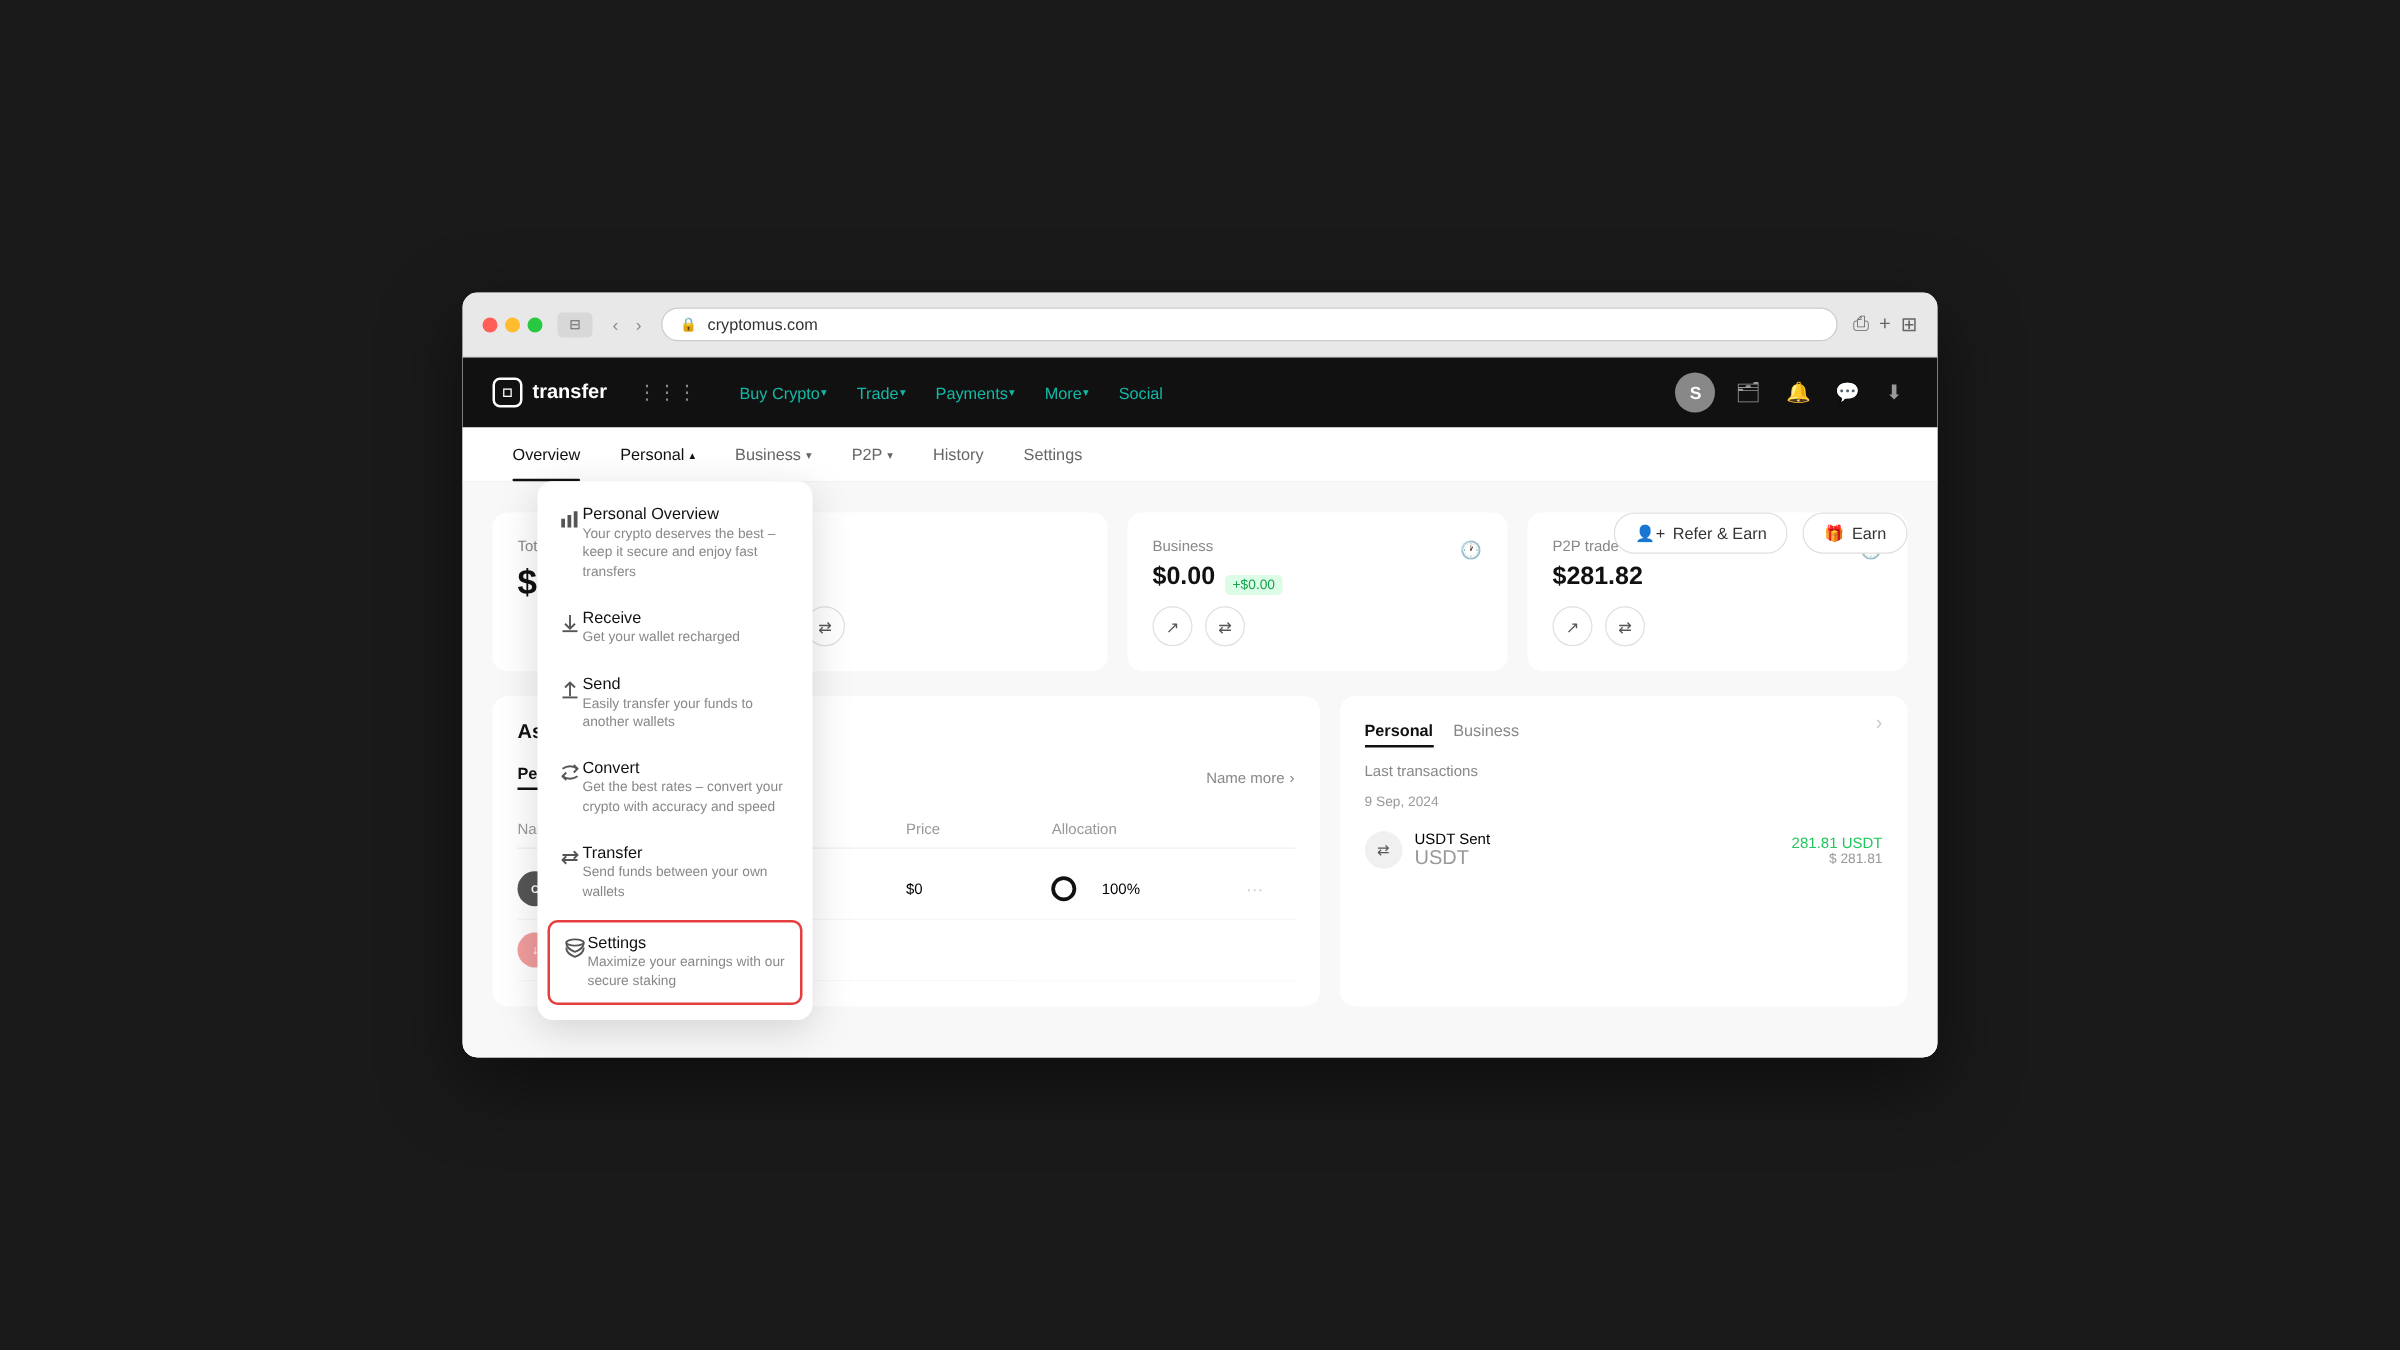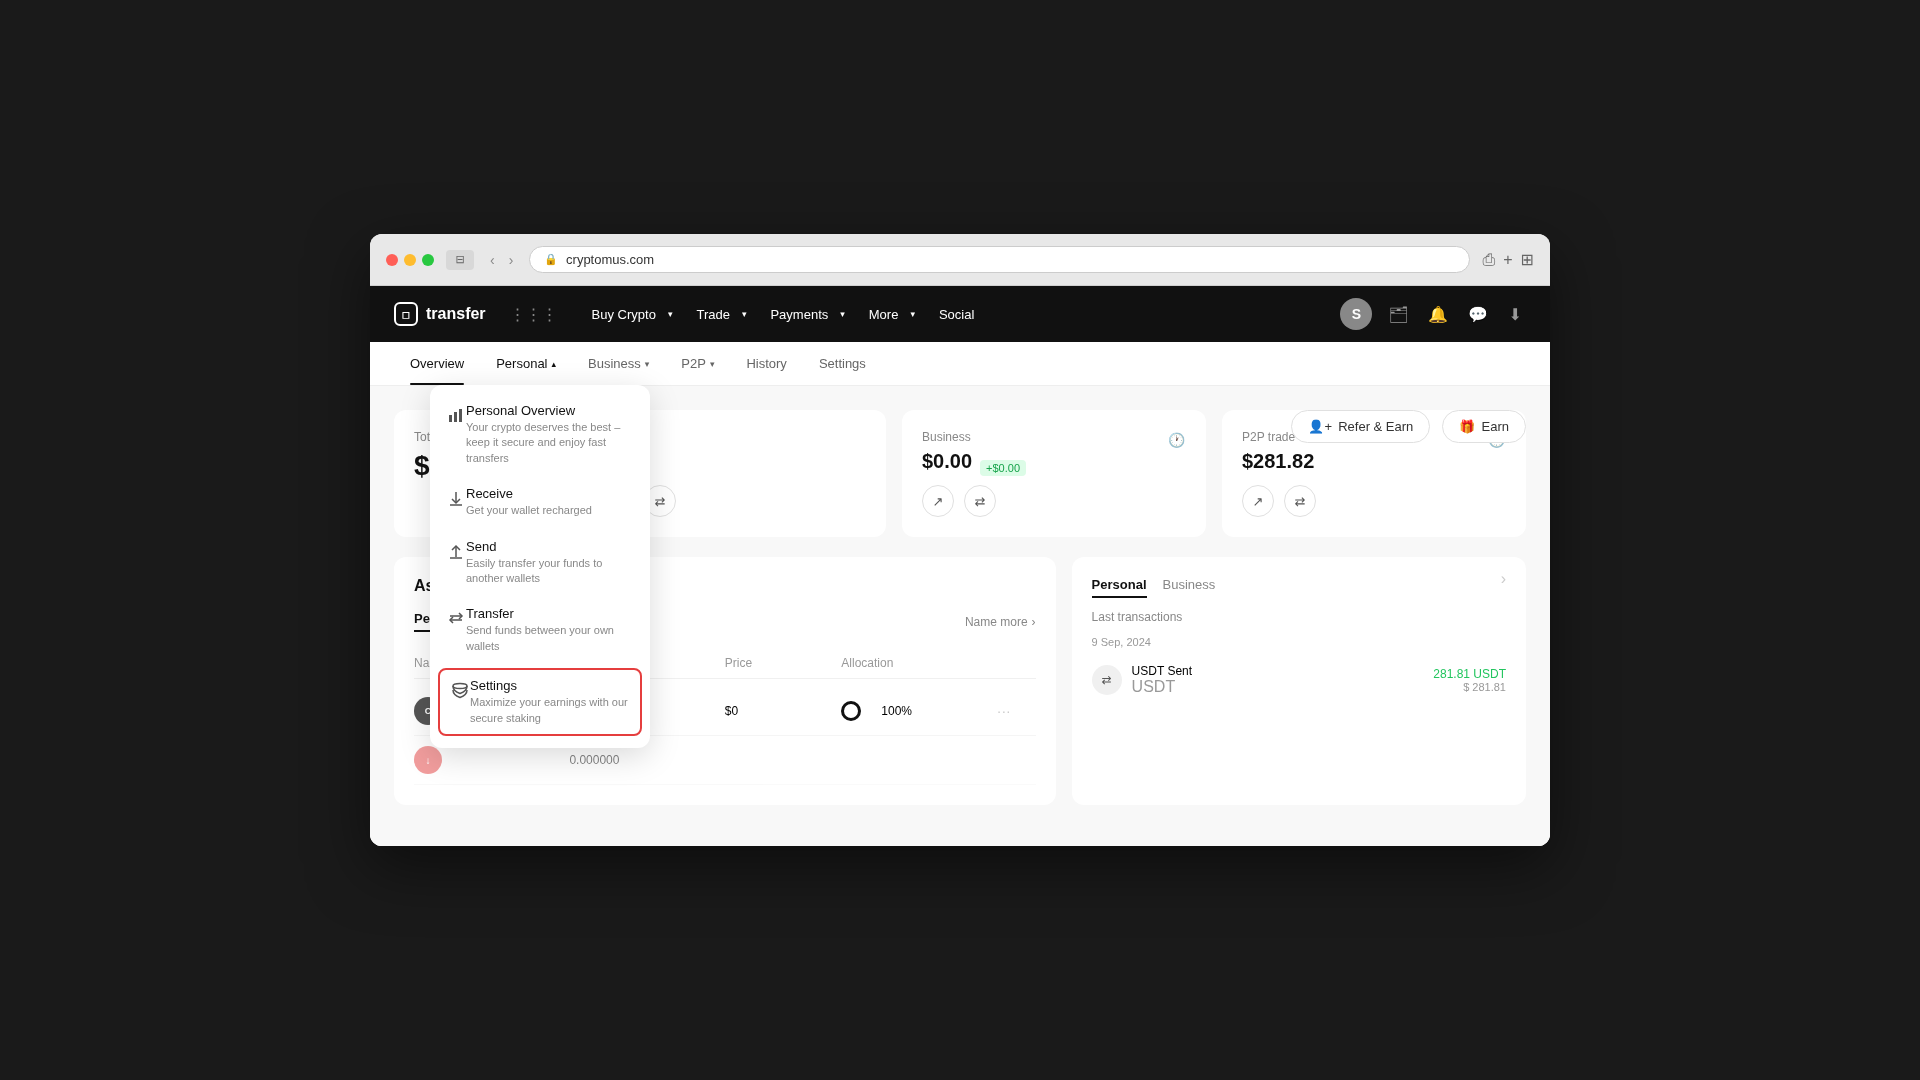--- a/index.html
+++ b/index.html
@@ -97,28 +97,28 @@
 
     .grid-icon { color: #888; font-size: 16px; cursor: pointer; }
 
     .nav-links {
       display: flex;
       align-items: center;
       gap: 4px;
       flex: 1;
     }
     .nav-link {
-      color: #ffffff;
+      color: #14b8a6;
       font-size: 13px;
       padding: 6px 10px;
       border-radius: 6px;
       cursor: pointer;
       display: flex;
       align-items: center;
-      gap: 12px;
+      gap: 1px;
       background: none;
       border: none;
       text-decoration: none;
     }
     .nav-link .caret { font-size: 9px; }
 
     .nav-right {
       display: flex;
       align-items: center;
       gap: 12px;
@@ -568,20 +568,34 @@
               <polyline points="4,7 8,3 12,7" fill="none" stroke="#555" stroke-width="1.5"></polyline>
               <line x1="2" y1="15" x2="14" y2="15" stroke="#555" stroke-width="1.5"></line>
             </svg>
           </div>
           <div class="dropdown-item-text">
             <span class="dropdown-item-title">Send</span>
             <span class="dropdown-item-desc">Easily transfer your funds to another wallets</span>
           </div>
         </div>
 
+        <div class="dropdown-item">
+          <div class="dropdown-item-icon">
+            <svg width="16" height="16" viewBox="0 0 16 16" fill="none">
+              <path d="M2 5 Q8 1 14 5" fill="none" stroke="#555" stroke-width="1.5"></path>
+              <polyline points="11,2 14,5 11,8" fill="none" stroke="#555" stroke-width="1.5"></polyline>
+              <path d="M14 11 Q8 15 2 11" fill="none" stroke="#555" stroke-width="1.5"></path>
+              <polyline points="5,8 2,11 5,14" fill="none" stroke="#555" stroke-width="1.5"></polyline>
+            </svg>
+          </div>
+          <div class="dropdown-item-text">
+            <span class="dropdown-item-title">Convert</span>
+            <span class="dropdown-item-desc">Get the best rates – convert your crypto with accuracy and speed</span>
+          </div>
+        </div>
 
         <div class="dropdown-item">
           <div class="dropdown-item-icon">
             <svg width="16" height="16" viewBox="0 0 16 16" fill="none">
               <line x1="2" y1="6" x2="14" y2="6" stroke="#555" stroke-width="1.5"></line>
               <polyline points="11,3 14,6 11,9" fill="none" stroke="#555" stroke-width="1.5"></polyline>
               <line x1="14" y1="10" x2="2" y2="10" stroke="#555" stroke-width="1.5"></line>
               <polyline points="5,7 2,10 5,13" fill="none" stroke="#555" stroke-width="1.5"></polyline>
             </svg>
           </div>

